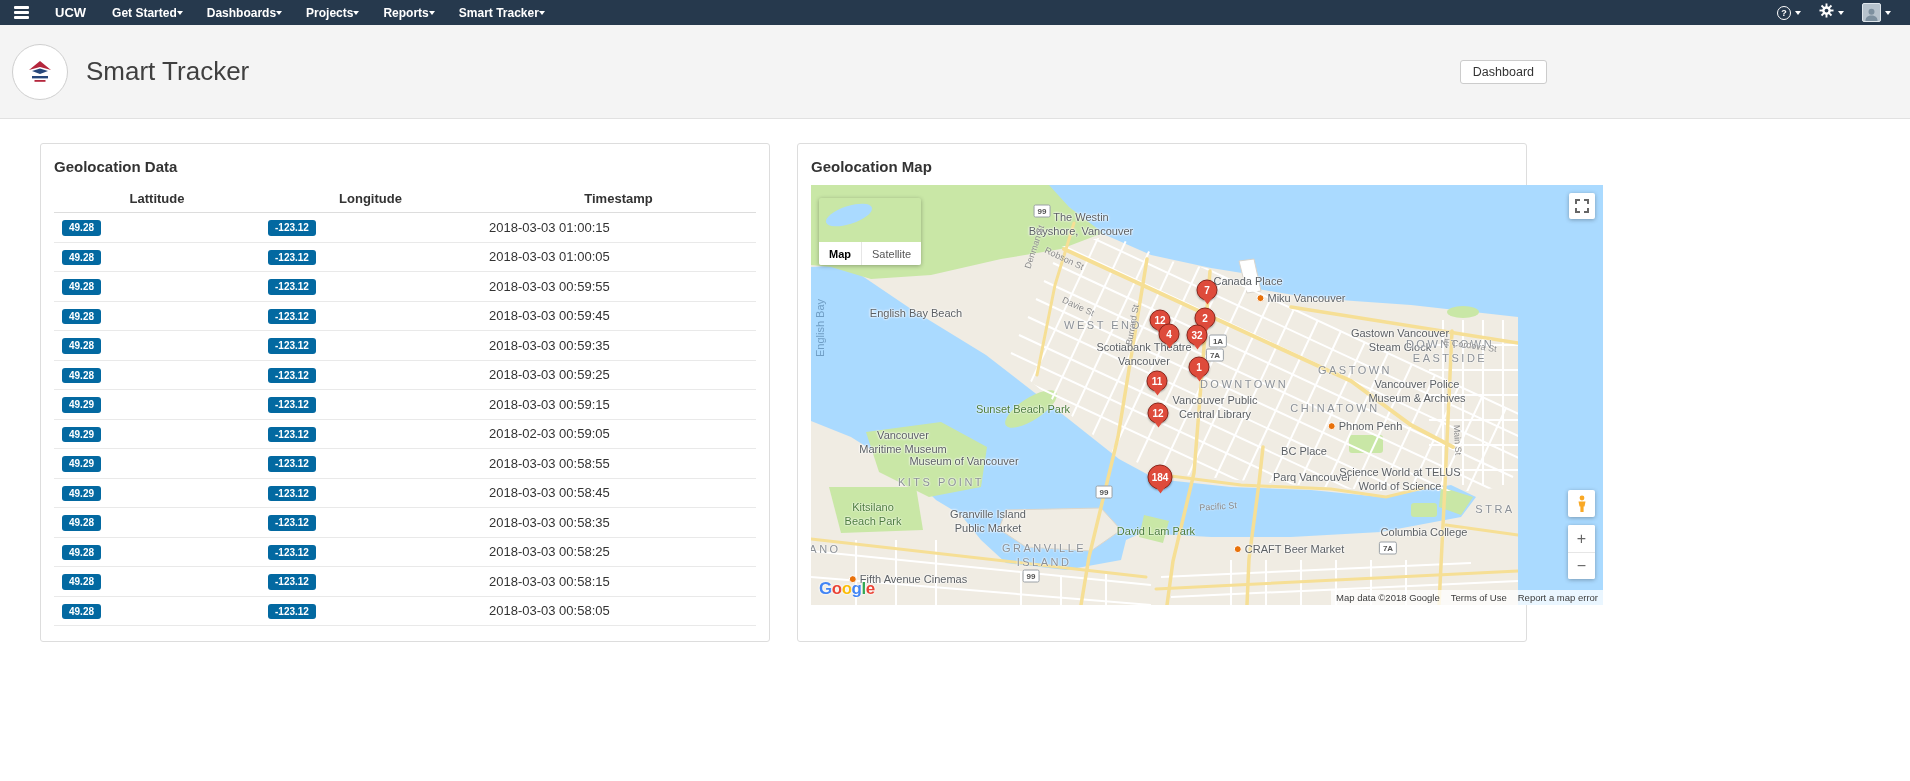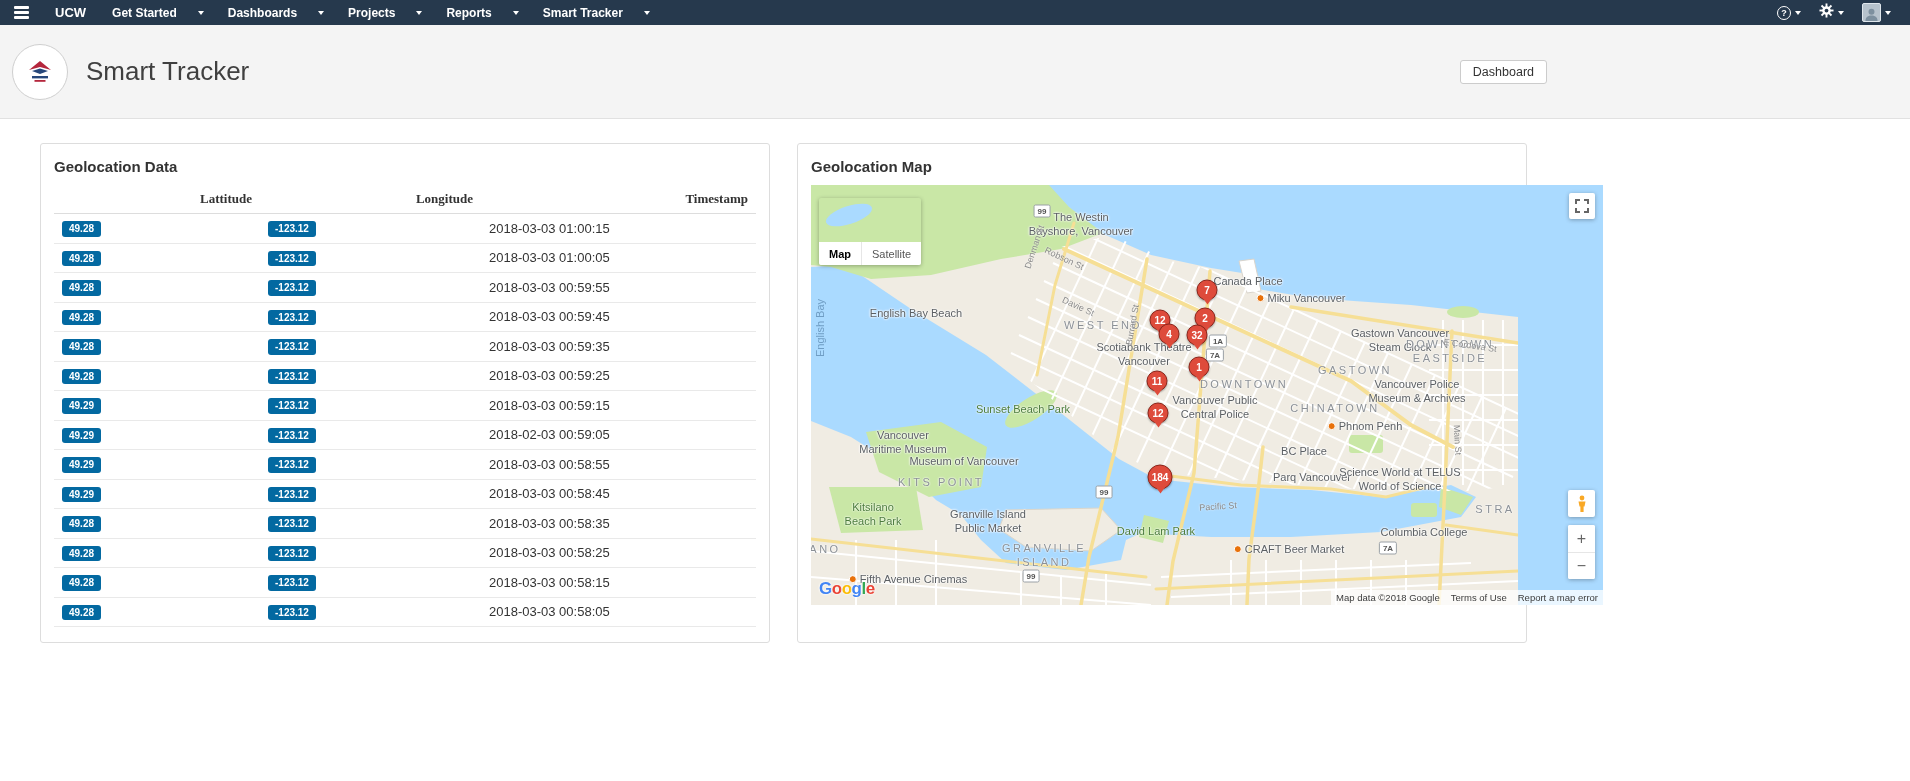--- a/index.html
+++ b/index.html
@@ -15,21 +15,21 @@
     height:25px;background:#26394d;
     display:flex;align-items:center;justify-content:space-between;
     padding:0 10px;box-sizing:border-box;
   }
   .nav-left,.nav-right{display:flex;align-items:center;height:100%;}
   .hamburger{display:inline-flex;flex-direction:column;gap:2.5px;padding:4px 8px 4px 4px;cursor:pointer;}
   .hamburger span{display:block;width:15px;height:2.5px;background:#fff;border-radius:1px;}
   .brand{color:#fff;font-weight:bold;font-size:13px;padding:0 14px 0 18px;text-decoration:none;cursor:pointer;text-align:right;}
   .nav-link{
     color:#fff;font-size:12px;font-weight:bold;padding:0 12px;height:100%;
-    display:flex;align-items:center;gap:21px;text-decoration:none;cursor:pointer;white-space:nowrap;
+    display:flex;align-items:center;gap:0;text-decoration:none;cursor:pointer;white-space:nowrap;
   }
   .caret{width:0;height:0;border-left:3.5px solid transparent;border-right:3.5px solid transparent;border-top:4px solid #fff;display:inline-block;}
   .nav-icon-group{display:flex;align-items:center;gap:4px;padding:0 9px;cursor:pointer;color:#fff;}
   .help-circle{
     width:14px;height:14px;border:1.4px solid #fff;border-radius:50%;
     display:flex;align-items:center;justify-content:center;
     font-size:9px;font-weight:bold;color:#fff;box-sizing:border-box;
   }
   .avatar{
     width:17px;height:17px;border-radius:2px;background:#b6c2cc;border:1px solid #dfe6ec;
@@ -50,21 +50,21 @@
   }
   
   .content{display:flex;gap:27px;padding:24px 0 0 40px;box-sizing:border-box;}
   .card{
     width:730px;min-height:480px;border:1px solid #ddd;border-radius:3px;background:#fff;
     box-sizing:border-box;padding:10px 13px 15px;
   }
   .card-title{font-size:15px;font-weight:bold;color:#333;margin:4px 0 10px;}
   
   table{width:100%;border-collapse:collapse;font-size:13px;color:#333;}
-  th{text-align:right;font-weight:bold;padding:6px 8px;border-bottom:1px solid #ddd;font-family:Liberation Serif, serif;}
+  th{text-align:center;font-weight:bold;padding:6px 8px;border-bottom:1px solid #ddd;}
   td{padding:6px 8px;border-bottom:1px solid #e9e9e9;}
   th:nth-child(1),td:nth-child(1){width:190px;}
   th:nth-child(2),td:nth-child(2){width:205px;}
   .badge{
     background:#0369a1;color:#fff;font-size:10px;font-weight:bold;
     padding:2px 7px;border-radius:3px;display:inline-block;line-height:1.15;
   }
   
   .map{position:relative;width:792px;height:420px;overflow:hidden;background:#aadaff;}
   .map svg.map-bg{position:absolute;left:0;top:0;}
@@ -427,21 +427,21 @@
 Steam Clock</div>
           <div class="map-label lbl-poi" style="left: 333px; top: 170px;">Scotiabank Theatre
 Vancouver</div>
           <div class="map-label lbl-area" style="left: 639px; top: 167px;">DOWNTOWN
 EASTSIDE</div>
           <div class="map-label lbl-area" style="left: 544px; top: 186px;">GASTOWN</div>
           <div class="map-label lbl-area" style="left: 433px; top: 200px;">DOWNTOWN</div>
           <div class="map-label lbl-poi" style="left: 606px; top: 207px;">Vancouver Police
 Museum &amp; Archives</div>
           <div class="map-label lbl-poi" style="left: 404px; top: 223px;">Vancouver Public
-Central Police</div>
+Central Library</div>
           <div class="map-label lbl-area" style="left: 524px; top: 224px;">CHINATOWN</div>
           <div class="map-label lbl-park" style="left: 212px; top: 225px;">Sunset Beach Park</div>
           <div class="map-label lbl-poi dot" style="left: 554px; top: 242px;">Phnom Penh</div>
           <div class="map-label lbl-poi" style="left: 92px; top: 258px;">Vancouver
 Maritime Museum</div>
           <div class="map-label lbl-poi" style="left: 493px; top: 267px;">BC Place</div>
           <div class="map-label lbl-poi" style="left: 153px; top: 277px;">Museum of Vancouver</div>
           <div class="map-label lbl-poi" style="left: 501px; top: 293px;">Parq Vancouver</div>
           <div class="map-label lbl-poi" style="left: 589px; top: 295px;">Science World at TELUS
 World of Science</div>

